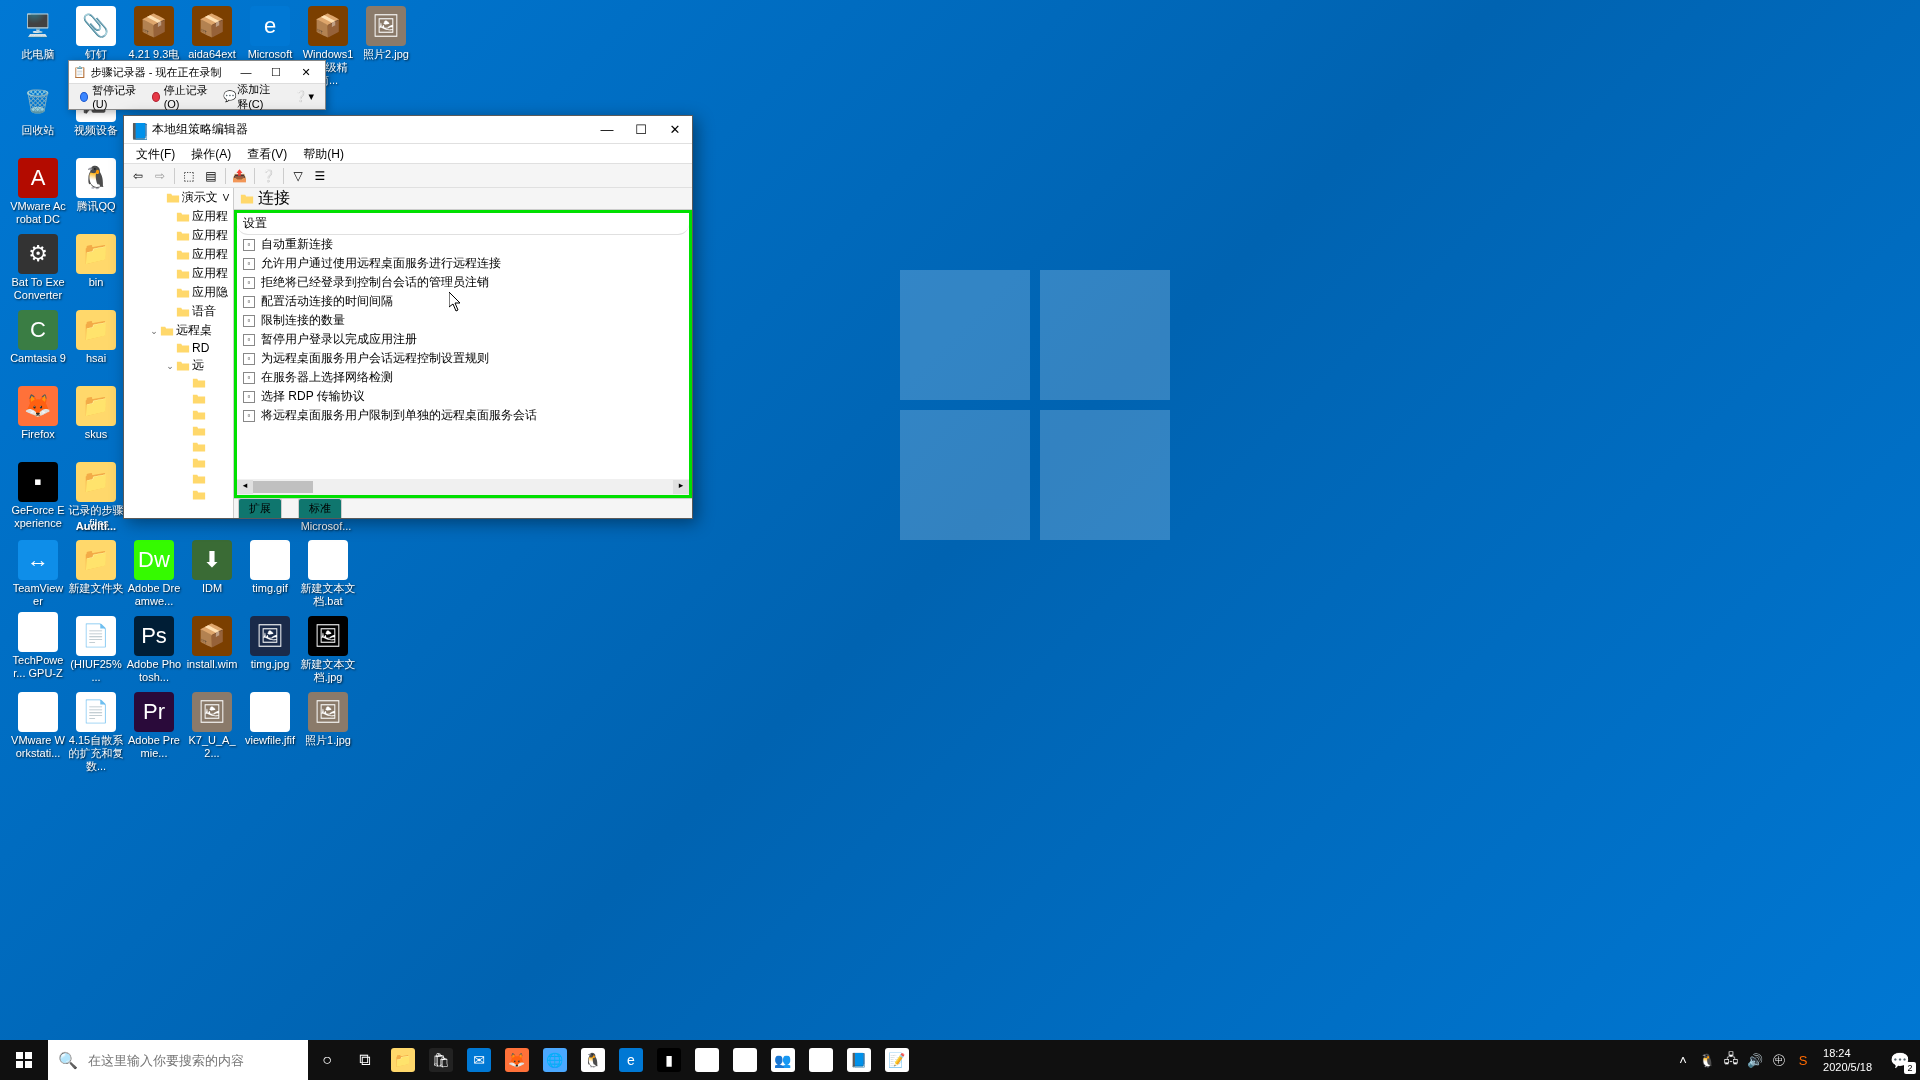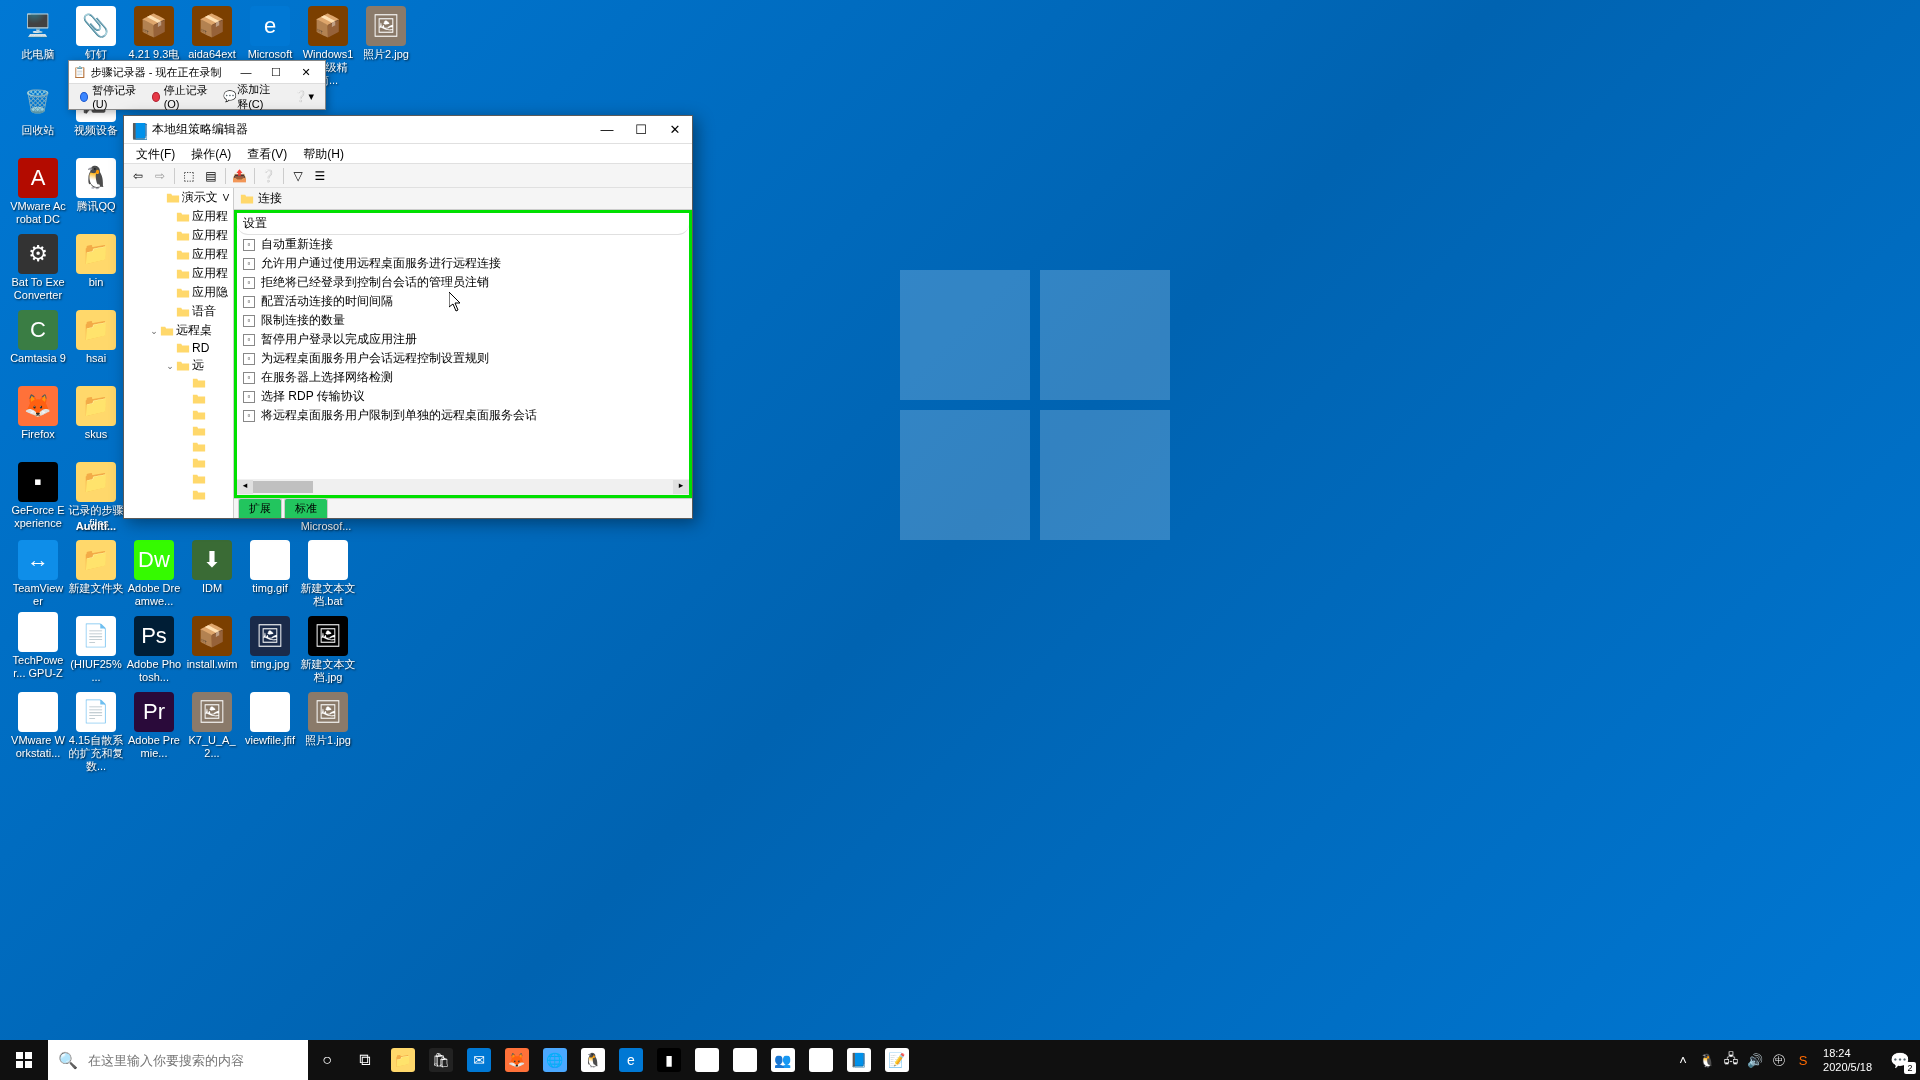--- a/index.html
+++ b/index.html
@@ -37,34 +37,34 @@
 .gpedit-toolbar { height: 24px; display: flex; align-items: center; padding: 2px 4px; gap: 2px; border-bottom: 1px solid #e0e0e0; background: #f5f5f5; }
 .gpedit-toolbar .tb { width: 20px; height: 20px; display: flex; align-items: center; justify-content: center; font-size: 12px; cursor: pointer; border: 1px solid transparent; }
 .gpedit-toolbar .sep { width: 1px; height: 16px; background: #ccc; margin: 0 2px; }
 .gpedit-body { flex: 1; display: flex; overflow: hidden; }
 .gpedit-tree { width: 110px; border-right: 1px solid #ccc; overflow: auto; font-size: 12px; position: relative; }
 .tree-item { display: flex; align-items: center; padding: 1px 2px; white-space: nowrap; cursor: pointer; }
 .tree-item .exp { width: 12px; font-size: 9px; color: #666; text-align: center; }
 .tree-item .fico { width: 14px; height: 14px; margin-right: 2px; display:inline-flex; align-items:center; justify-content:center; }
 .tree-item .fico svg { width:14px; height:14px; }
 .gpedit-content { flex: 1; display: flex; flex-direction: column; overflow: hidden; }
-.content-header { height: 22px; background: #f5f5f5; border-bottom: 1px solid #ccc; display: flex; align-items: center; padding: 0 6px; font-size: 12px; }
+.content-header { height: 22px; background: #f5f5f5; border-bottom: 1px solid #ccc; display: flex; align-items: center; padding: 0 6px; font-size: 16px; }
 .content-header .fico { width:14px; height:14px; margin-right: 4px; display:inline-flex; }
 .content-split { flex: 1; display: flex; overflow: hidden; }
 .desc-panel { width: 150px; border-right: 1px solid #ccc; padding: 6px; font-size: 12px; }
 .settings-panel { flex: 1; border: 3px solid #00e000; overflow: auto; position: relative; }
 .settings-header { font-size: 12px; padding: 2px 6px; border-bottom: 1px solid #e0e0e0; border-radius: 11px; }
 .setting-item { display: flex; align-items: center; padding: 1px 6px; font-size: 12px; cursor: pointer; }
 .setting-item .sico { width: 12px; height: 12px; border: 1px solid #888; margin-right: 6px; display: flex; align-items: center; justify-content: center; font-size: 8px; background: #fff; }
 .settings-scroll-h { position: absolute; bottom: 0; left: 0; right: 0; height: 16px; background: #f0f0f0; display: flex; align-items: center; }
 .settings-scroll-h .arr { width: 16px; height: 14px; background: #e0e0e0; text-align: center; font-size: 9px; cursor: pointer; }
 .settings-scroll-h .track { flex: 1; height: 12px; position: relative; }
 .settings-scroll-h .thumb { position: absolute; left: 0; width: 60px; height: 12px; background: #c0c0c0; }
 .content-tabs { height: 20px; border-top: 1px solid #ccc; display: flex; align-items: flex-end; padding-left: 4px; font-size: 11px; background: #f5f5f5; }
-.content-tabs .tab { padding: 2px 10px; border: 1px solid #ccc; border-bottom: none; border-radius: 3px 3px 0 0; margin-right: 2px; cursor: pointer; background: #22c55e; }
+.content-tabs .tab { padding: 2px 10px; border: 1px solid #ccc; border-bottom: none; border-radius: 3px 3px 0 0; margin-right: 16px; cursor: pointer; background: #0f766e; }
 
 
 .cursor-overlay { position: absolute; left: 449px; top: 292px; width: 14px; height: 20px; pointer-events: none; }
 .cursor-overlay svg { width: 14px; height: 20px; }
 .gpedit-status { height: 20px; border-top: 1px solid #ccc; font-size: 11px; padding: 2px 6px; display: flex; align-items: center; background: #f5f5f5; }
 
 
 .taskbar { position: absolute; bottom: 0; left: 0; width: 100%; height: 40px; background: #101010; display: flex; align-items: center; }
 .taskbar .start { width: 48px; height: 40px; display: flex; align-items: center; justify-content: center; cursor: pointer; }
 .taskbar .start .winicon { width: 16px; height: 16px; display: grid; grid-template: 1fr 1fr / 1fr 1fr; gap: 2px; }

